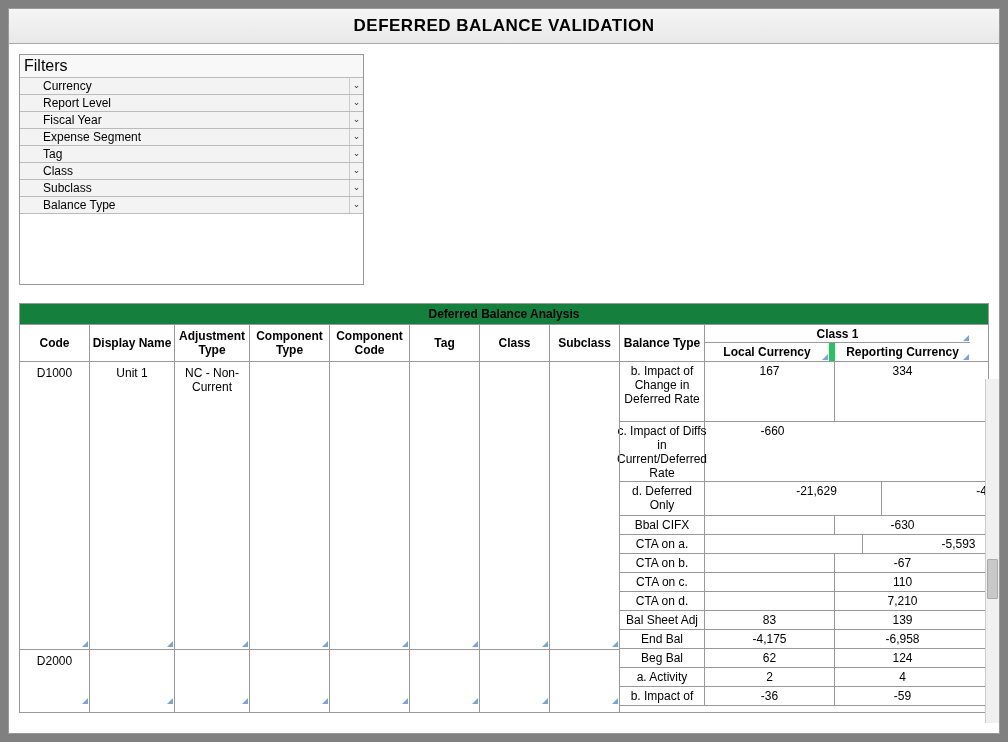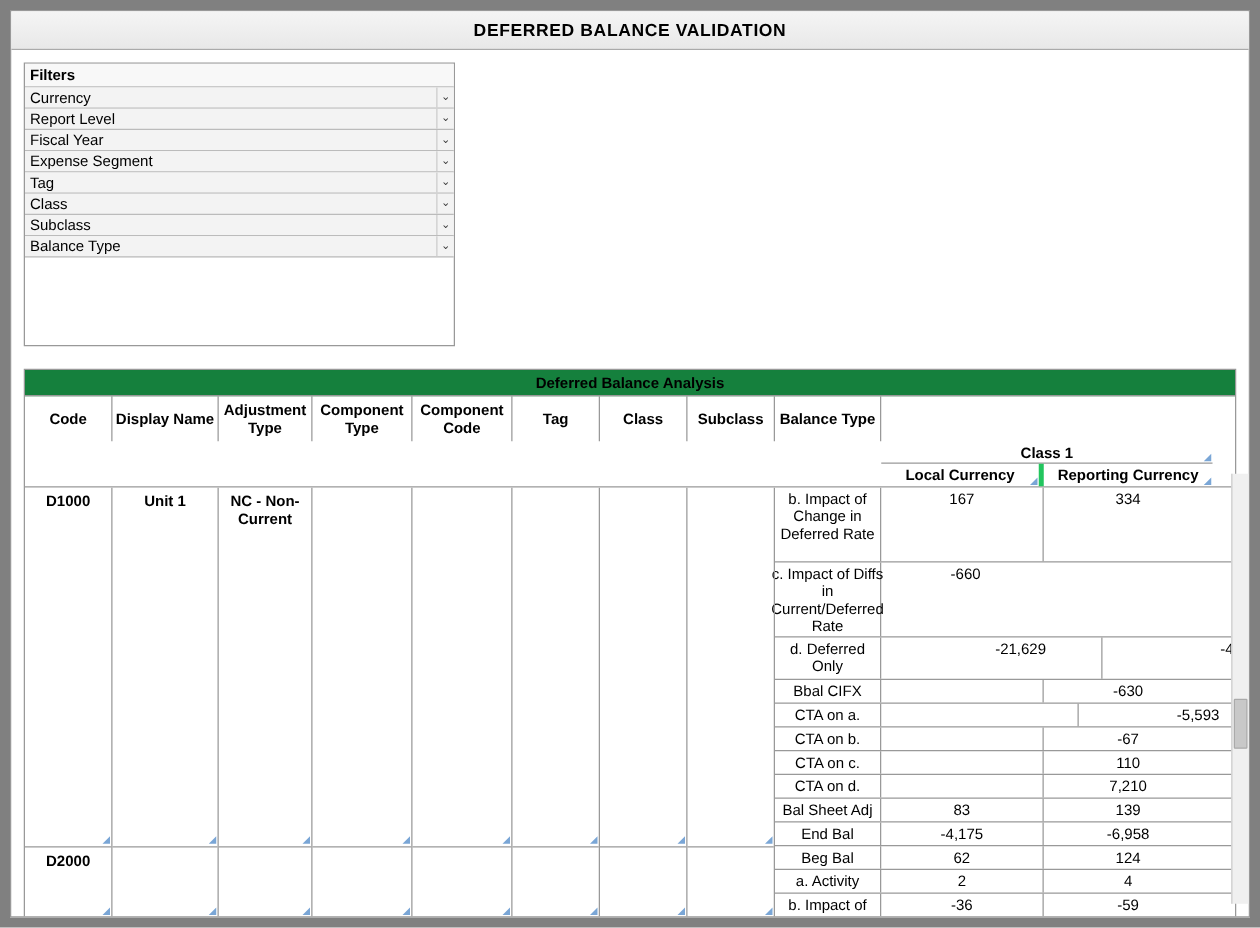--- a/index.html
+++ b/index.html
@@ -14,51 +14,52 @@
     border: 1px solid #999;
     height: 726px;
     position: relative;
     overflow: hidden;
   }
   .title-bar {
     background: linear-gradient(#f5f5f5, #e8e8e8);
     border-bottom: 1px solid #aaa;
     text-align: center;
     font-weight: bold;
-    font-size: 14px;
+    font-size: 17px;
     padding: 7px 0;
     letter-spacing: 0.5px;
   }
   .content {
     padding: 10px;
   }
   .filters-box {
     border: 1px solid #999;
     width: 345px;
     background: #fff;
   }
   .filters-header {
-    font-weight: bold;
-    font-size: 12px;
+    font-weight: normal;
+    font-size: 16px;
     padding: 2px 4px;
     border-bottom: 1px solid #bbb;
     background: #f8f8f8;
   }
   .filter-row {
     display: flex;
     align-items: stretch;
     border-bottom: 1px solid #bbb;
     background: #f3f3f3;
     height: 17px;
   }
   .filter-label {
     flex: 1;
     font-size: 12px;
     padding: 1px 4px;
     line-height: 15px;
+    margin-left: 19px;
   }
   .filter-chevron {
     width: 14px;
     text-align: center;
     font-size: 9px;
     line-height: 15px;
     border-left: 1px solid #ccc;
     color: #333;
     cursor: pointer;
   }
@@ -103,54 +104,52 @@
   .col-class { width: 70px; }
   .col-subclass { width: 70px; }
   .col-baltype { width: 85px; }
   .col-local { width: 130px; }
   .col-report { width: 135px; border-right: none; }
 
   .class-header-stack {
     display: flex;
     flex-direction: column;
     height: 36px;
-    margin-top: 36px;
   }
   .class-top {
     height: 18px;
     border-bottom: 1px solid #999;
     text-align: center;
     font-weight: bold;
     font-size: 12px;
     line-height: 18px;
     position: relative;
   }
   .class-sub {
     display: flex;
     height: 18px;
   }
   .class-sub > div {
-    border-right: 4px solid #22c55e;
+    border-right: 6px solid #22c55e;
     text-align: center;
     font-weight: bold;
     font-size: 12px;
     line-height: 18px;
     position: relative;
   }
   .class-sub > div:last-child { border-right: none; }
 
   .body-wrap {
     display: flex;
     position: relative;
     height: 350px;
     overflow: hidden;
   }
   .fixed-cols {
     display: flex;
-    font-weight: bold;
   }
   .fcol {
     border-right: 1px solid #999;
     position: relative;
   }
   .fcol-cell {
     text-align: center;
     font-size: 12px;
     padding: 4px 2px;
     border-bottom: 1px solid #fff0;

